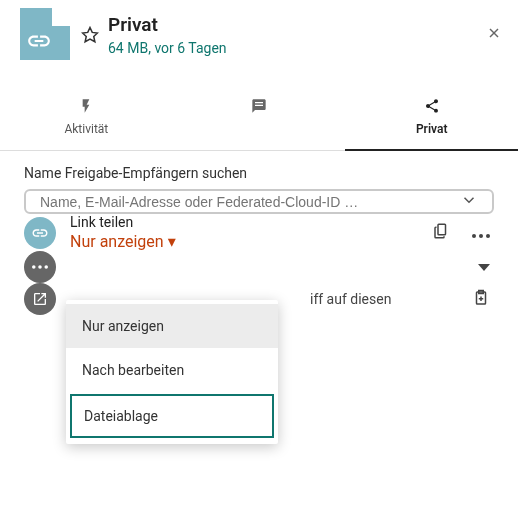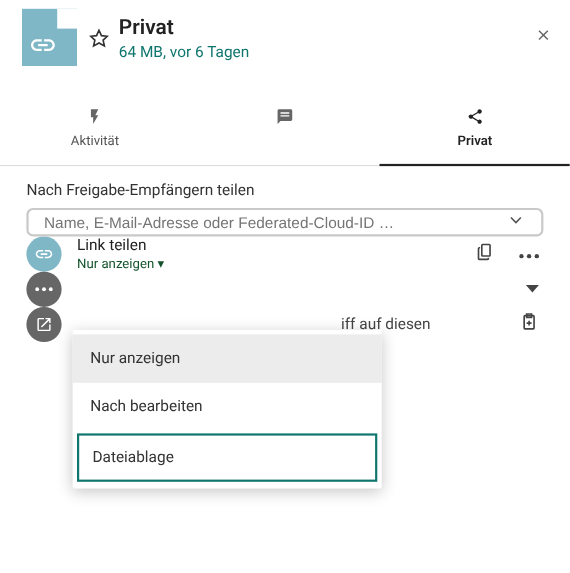--- a/index.html
+++ b/index.html
@@ -23,24 +23,24 @@
   .search-label { font-size: 14px; color: #333; margin-bottom: 8px; display: block; }
   .search-wrap { position: relative; border: 2px solid #c9c9c9; border-radius: 6px; display: flex; align-items: center; }
   .search-input { flex: 1; border: none; outline: none; padding: 0 14px; font-size: 14px; color: #888; background: transparent; }
   .chev { padding: 0 14px; color: #555; cursor: pointer; }
   .row { display: flex; align-items: center; }
   .round-icon { width: 32px; height: 32px; border-radius: 50%; display: flex; align-items: center; justify-content: center; margin-right: 14px; flex-shrink: 0; }
   .round-icon.link { background: #7fb7c6; }
   .round-icon.grey { background: #666; color: #fff; }
   .row-main { flex: 1; }
   .row-title { font-size: 14px; color: #222; }
-  .row-sub { font-size: 12px; color: #14532d; margin-top: 2px; cursor: pointer; }
+  .row-sub { font-size: 16px; color: #c2410c; margin-top: 2px; cursor: pointer; }
   .row-actions { display: flex; gap: 14px; align-items: center; }
   .action-btn { cursor: pointer; color: #444; padding: 4px; }
-  .dropdown { position: absolute; left: 66px; top: 300px; width: 281px; background: #fff; box-shadow: 0 3px 14px rgba(0,0,0,0.22); border-radius: 2px; z-index: 10; padding: 4px 0; }
+  .dropdown { position: absolute; left: 66px; top: 300px; width: 212px; background: #fff; box-shadow: 0 3px 14px rgba(0,0,0,0.22); border-radius: 2px; z-index: 10; padding: 4px 0; }
   .dropdown-item { padding: 14px 16px; font-size: 14px; color: #333; cursor: pointer; }
   .dropdown-item.active { background: #ececec; }
   .dropdown-item.highlighted { border: 2px solid #0f766e; margin: 2px 4px; padding: 12px 12px; }
   .row2-text { font-size: 14px; color: #444; }
 </style>
 </head>
 <body>
 
 <div class="header">
   <div class="file-icon">
@@ -80,21 +80,21 @@
   </div>
   <div class="tab active">
     <svg width="16" height="16" viewBox="0 0 24 24" fill="#222">
         <path d="M18 16.08c-.76 0-1.44.3-1.96.77L8.91 12.7c.05-.23.09-.46.09-.7s-.04-.47-.09-.7l7.05-4.11c.54.5 1.25.81 2.04.81 1.66 0 3-1.34 3-3s-1.34-3-3-3-3 1.34-3 3c0 .24.04.47.09.7L8.04 9.81C7.5 9.31 6.79 9 6 9c-1.66 0-3 1.34-3 3s1.34 3 3 3c.79 0 1.5-.31 2.04-.81l7.12 4.16c-.05.21-.08.43-.08.65 0 1.61 1.31 2.92 2.92 2.92s2.92-1.31 2.92-2.92-1.31-2.92-2.92-2.92z"></path>
       </svg>
     <span class="tab-label">Privat</span>
   </div>
 </div>
 
 <div class="body">
-  <label class="search-label">Nach Freigabe-Empfängern teilen</label>
+  <label class="search-label">Name Freigabe-Empfängern suchen</label>
   <div class="search-wrap">
     <input class="search-input" placeholder="Name, E-Mail-Adresse oder Federated-Cloud-ID …" style="">
     <div class="chev">
       <svg width="18" height="18" viewBox="0 0 24 24" fill="none" stroke="#555" stroke-width="2">
           <polyline points="6 9 12 15 18 9"></polyline>
         </svg>
     </div>
   </div>
 
   <div class="row">

